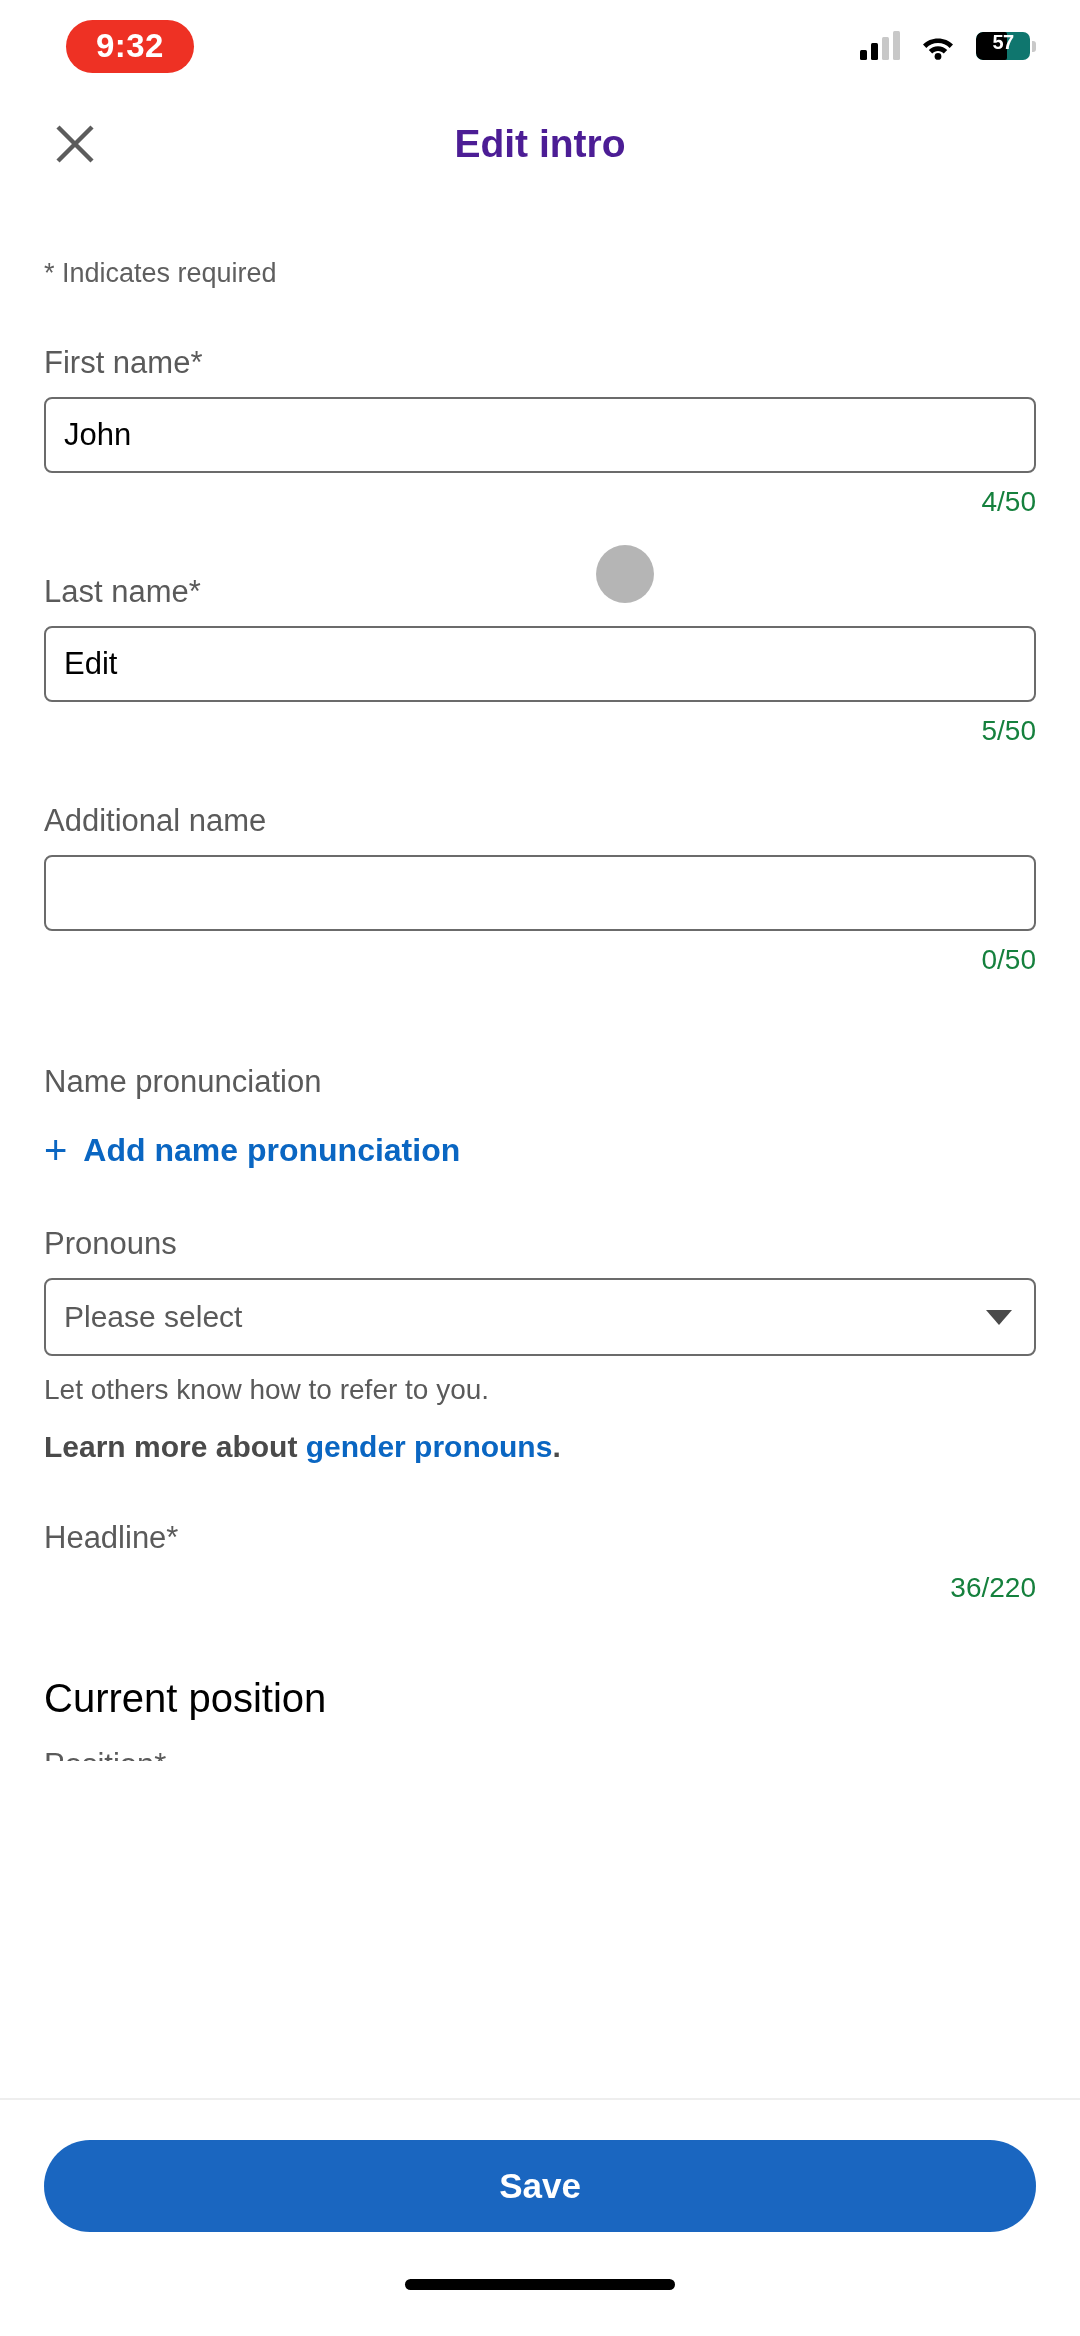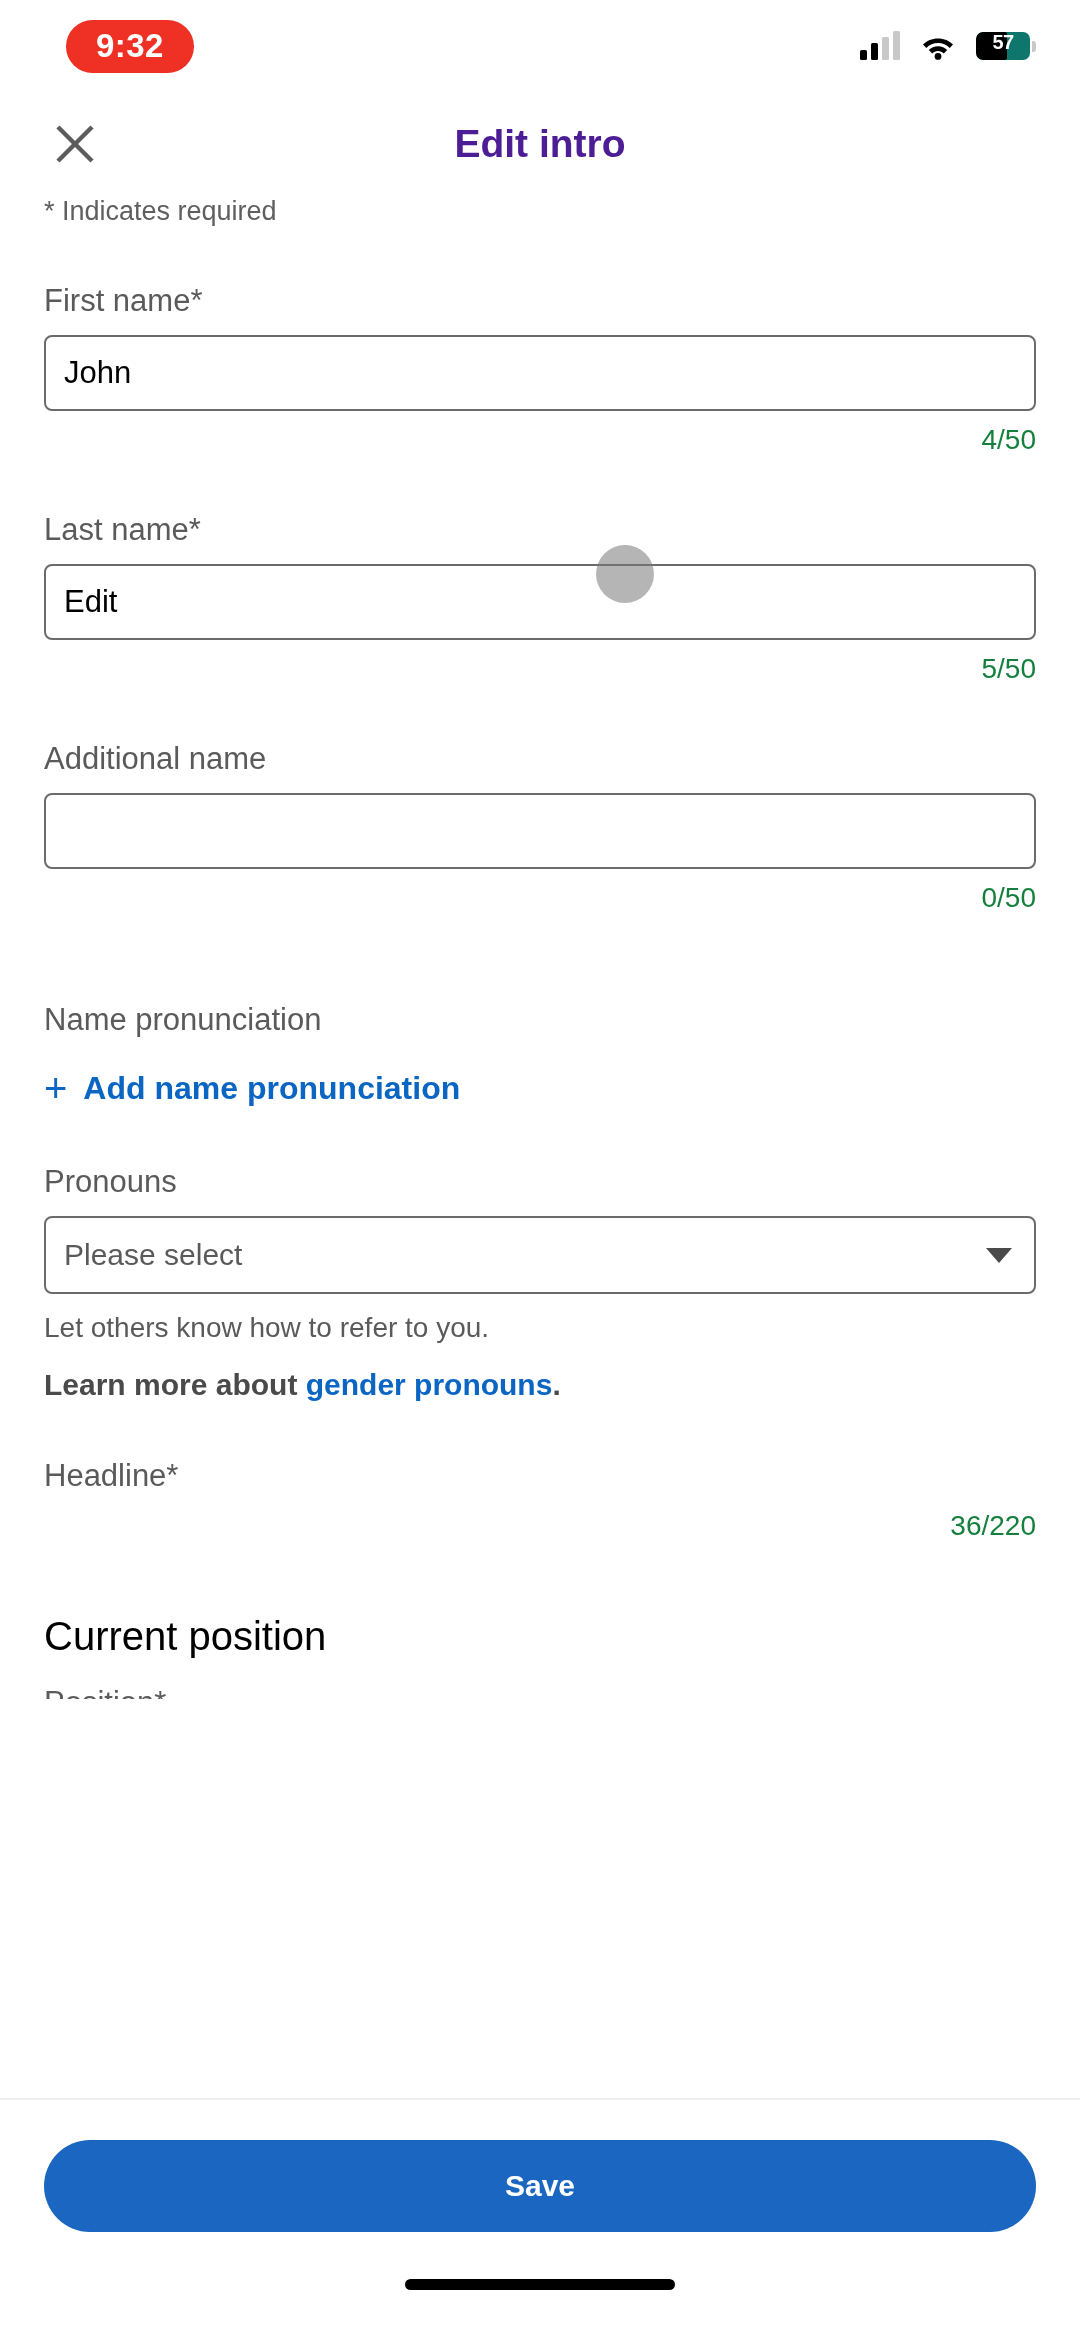--- a/index.html
+++ b/index.html
@@ -109,20 +109,21 @@
   .content {
     flex:1 1 auto;
     overflow:hidden;
     padding:0 44px;
     position:relative;
   }
 
   .required-note {
     font-size:27px;
     color:#5f5f5f;
+    margin-top:62px;
     margin-bottom:0;
   }
 
   .field { margin-top:56px; }
   .field-label {
     font-size:31px;
     color:#5a5a5a;
     margin-bottom:16px;
     display:block;
   }
@@ -212,21 +213,21 @@
     border-top:2px solid #eeeeee;
     padding:40px 44px 0 44px;
     background:#ffffff;
   }
   .save-btn {
     width:100%; height:92px;
     background:#1a66c0;
     border:none;
     border-radius:48px;
     color:#ffffff;
-    font-size:30px;
+    font-size:35px;
     font-weight:bold;
     font-family:"Liberation Sans", sans-serif;
     cursor:pointer;
   }
   .home-indicator-wrap {
     height:104px;
     display:flex; align-items:center; justify-content:center;
   }
   .home-indicator {
     width:270px; height:11px;

